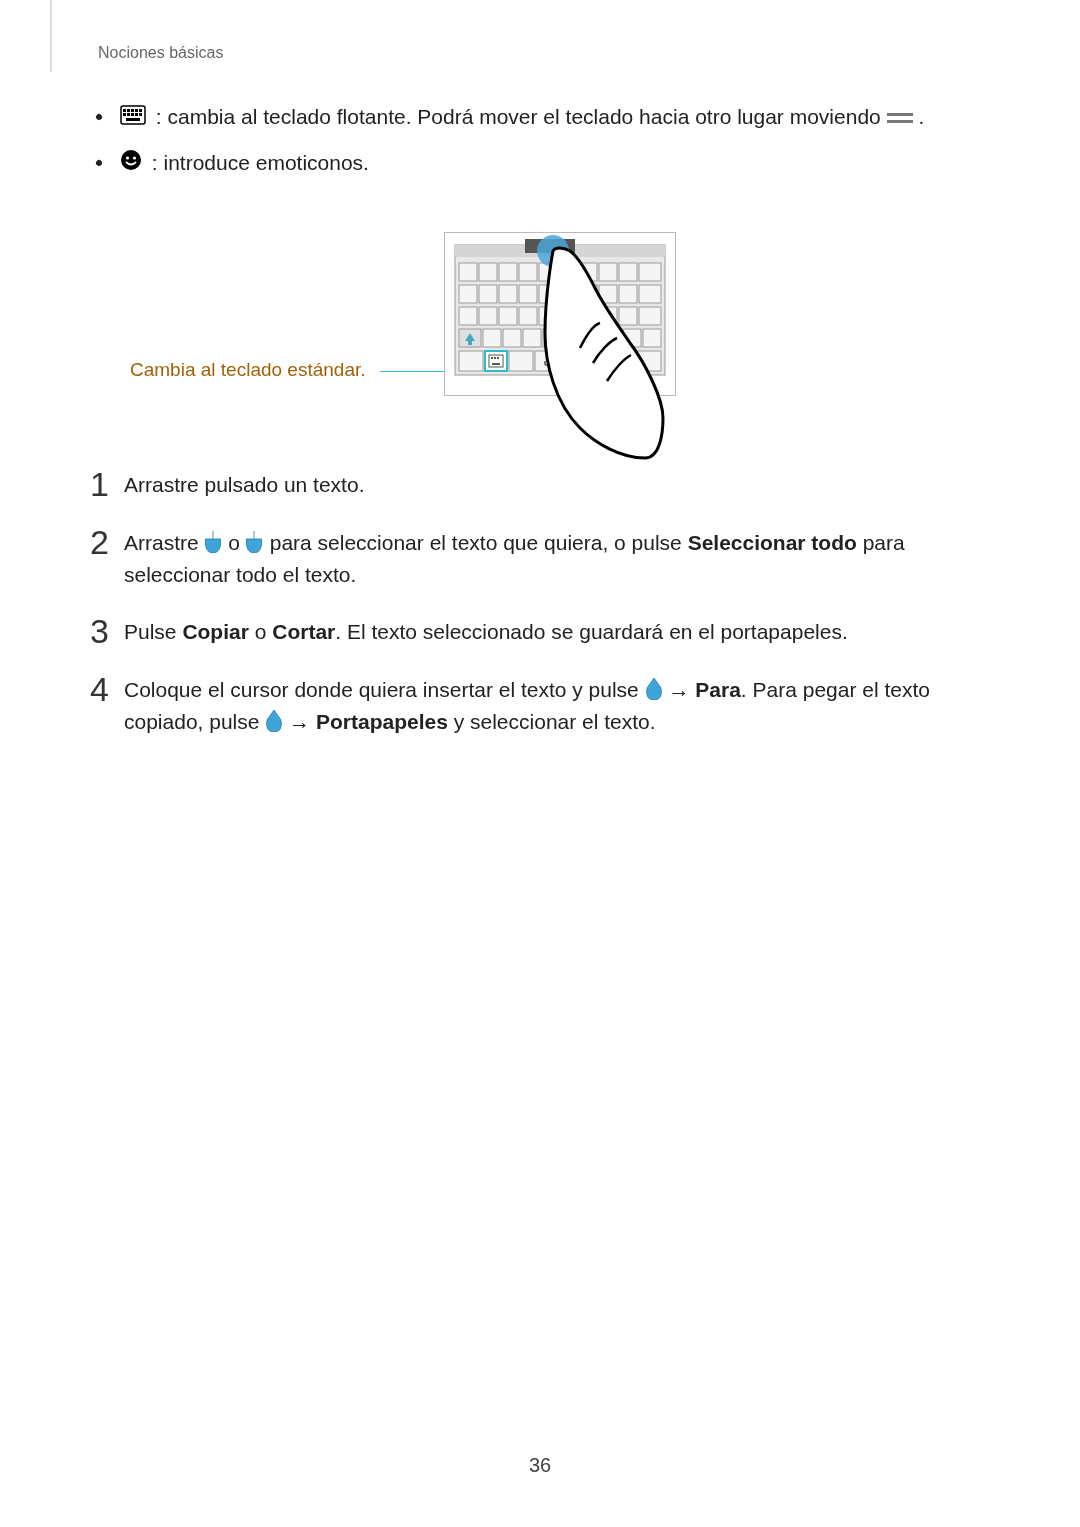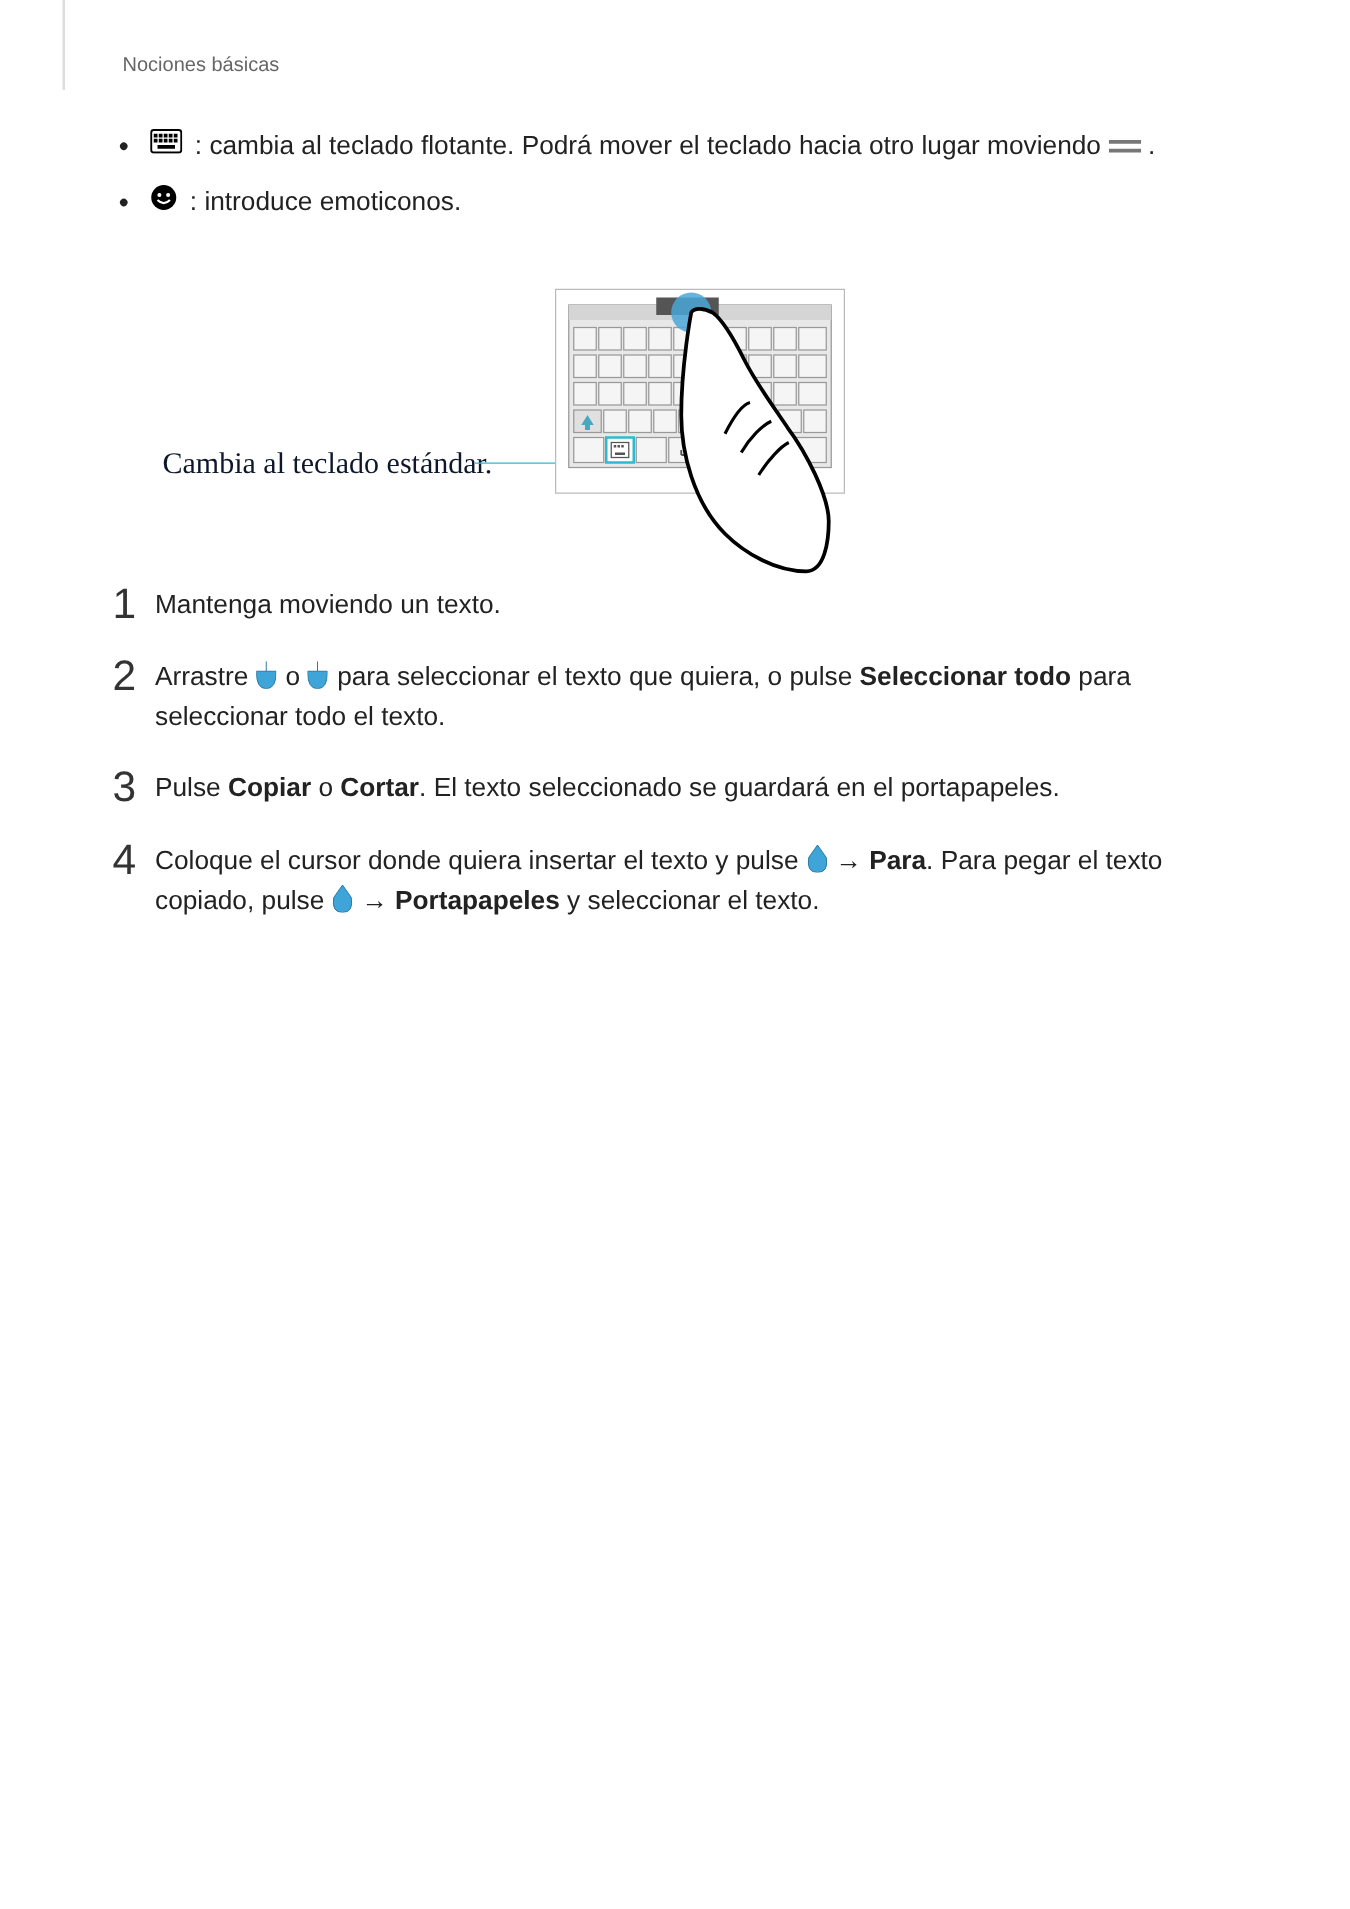--- a/index.html
+++ b/index.html
@@ -65,23 +65,22 @@
     align-items: center;
     justify-content: center;
     position: relative;
     margin: 20px 0 40px 0;
     min-height: 230px;
   }
   .caption {
     position: absolute;
     left: 40px;
     top: 160px;
-    font-size: 24px;
-    color: #0f172a;
-    font-family: Liberation Serif, serif;
+    font-size: 19px;
+    color: #a16207;
   }
   .caption-line {
     position: absolute;
     left: 290px;
     top: 172px;
     width: 88px;
     height: 1px;
     background: #2bbad0;
   }
   .figure-box {
@@ -264,21 +263,21 @@
           <path d="M148 130 C155 118 165 108 172 105" stroke="#000" stroke-width="2.5" fill="none"></path>
           <path d="M162 148 C170 135 180 125 186 122" stroke="#000" stroke-width="2.5" fill="none"></path>
         </g>
       </svg>
     </div>
   </div>
 
 
   <div class="step">
     <div class="step-num">1</div>
-    <div class="step-body">Mantenga moviendo un texto.</div>
+    <div class="step-body">Arrastre pulsado un texto.</div>
   </div>
 
   <div class="step">
     <div class="step-num">2</div>
     <div class="step-body">
       <span>Arrastre </span><span class="inline-icon"><svg width="16" height="22" viewBox="0 0 16 22">
             <path d="M8 0 L8 8 L0 8 Q0 22 8 22 Q16 22 16 8 L8 8" fill="#3fa4d8" stroke="#2a7aa5" stroke-width="0.8"></path>
           </svg></span><span> o </span><span class="inline-icon"><svg width="16" height="22" viewBox="0 0 16 22">
             <path d="M8 0 L8 8 L16 8 Q16 22 8 22 Q0 22 0 8 L8 8" fill="#3fa4d8" stroke="#2a7aa5" stroke-width="0.8"></path>
           </svg></span><span> para seleccionar el texto que quiera, o pulse </span><b>Seleccionar todo</b><span> para seleccionar todo el texto.</span>
@@ -296,13 +295,14 @@
     <div class="step-num">4</div>
     <div class="step-body">
       <span>Coloque el cursor donde quiera insertar el texto y pulse </span><span class="inline-icon"><svg width="18" height="22" viewBox="0 0 18 22">
             <path d="M9 0 L2 10 Q0 22 9 22 Q18 22 16 10 Z" fill="#3fa4d8" stroke="#2a7aa5" stroke-width="0.8"></path>
           </svg></span><span> → </span><b>Para</b><span>. Para pegar el texto copiado, pulse </span><span class="inline-icon"><svg width="18" height="22" viewBox="0 0 18 22">
             <path d="M9 0 L2 10 Q0 22 9 22 Q18 22 16 10 Z" fill="#3fa4d8" stroke="#2a7aa5" stroke-width="0.8"></path>
           </svg></span><span> → </span><b>Portapapeles</b><span> y seleccionar el texto.</span>
     </div>
   </div>
 
+  <div class="page-number">36</div>
 </div>
 
 </body></html>

